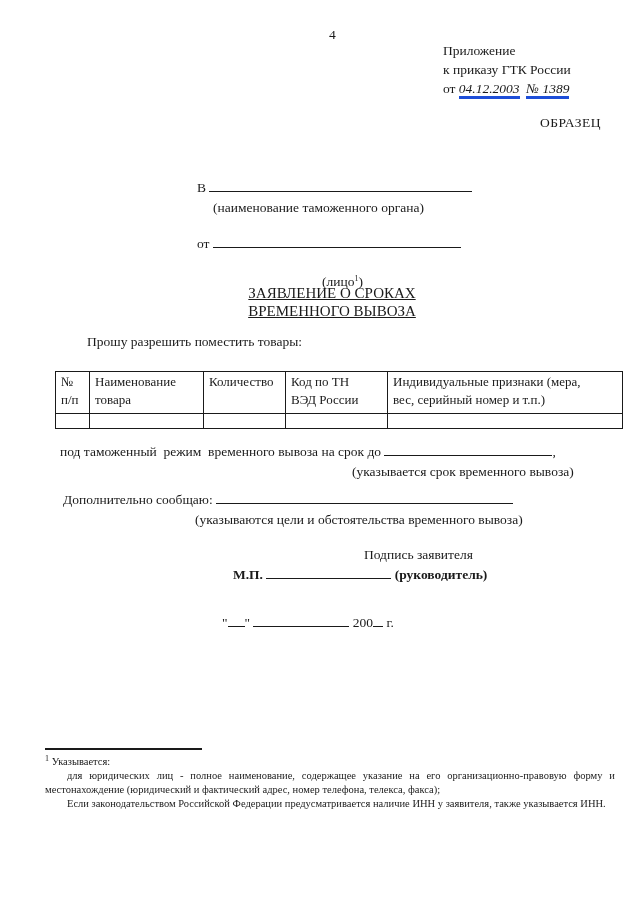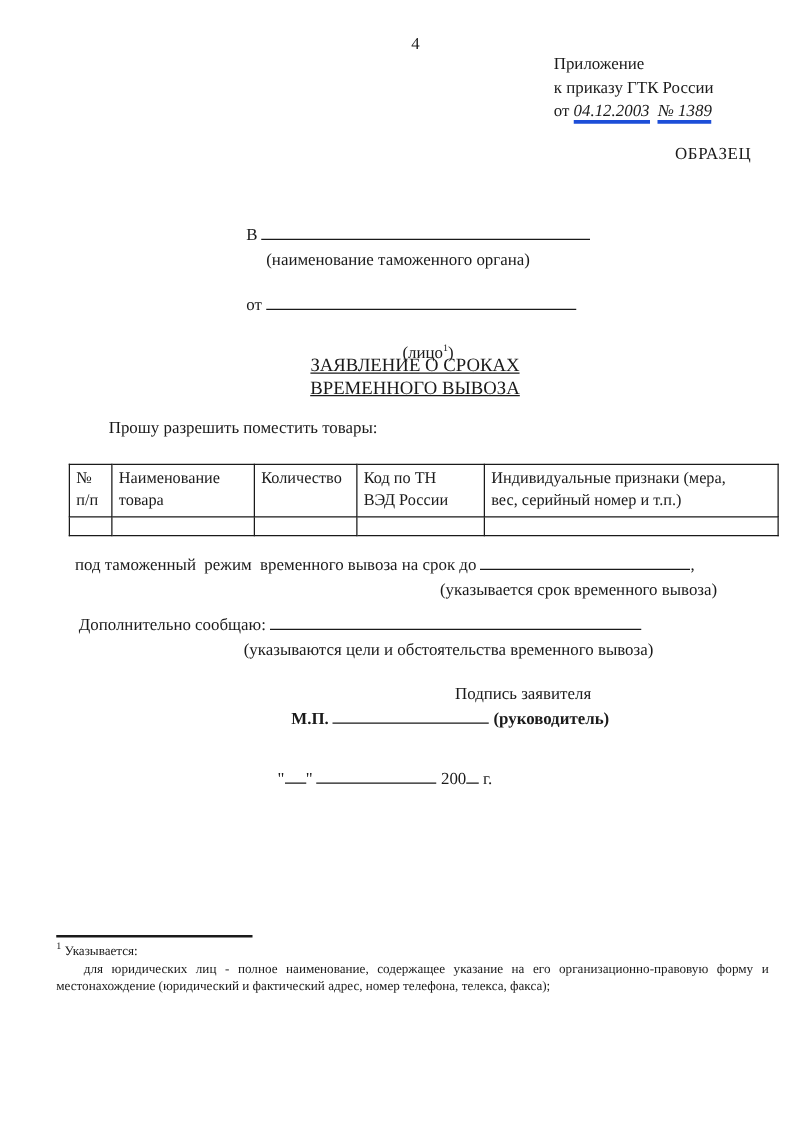--- a/index.html
+++ b/index.html
@@ -185,15 +185,16 @@
     <span>"</span><span class="blank" style="width:17px;"></span><span>"</span>
     <span class="blank" style="width:96px;"></span>
     <span>200</span><span class="blank" style="width:10px;"></span>
     <span>г.</span>
   </div>
 
   <div class="abs footnote">
     <div class="fn-rule"></div>
     <div><sup>1</sup> <span>Указывается:</span></div>
     <p>для юридических лиц - полное наименование, содержащее указание на его организационно-правовую форму и местонахождение (юридический и фактический адрес, номер телефона, телекса, факса);</p>
+    <p>Если законодательством Российской Федерации предусматривается наличие ИНН у заявителя, также указывается ИНН.</p>
   </div>
 
 </div>
 
 </body></html>

